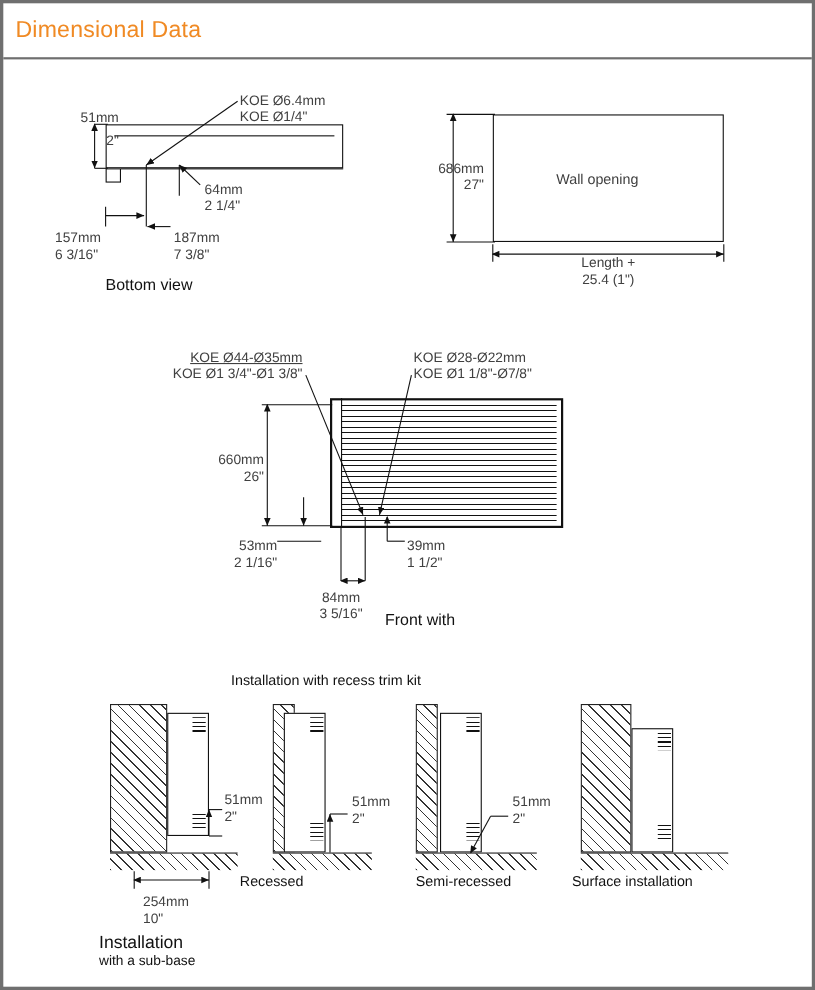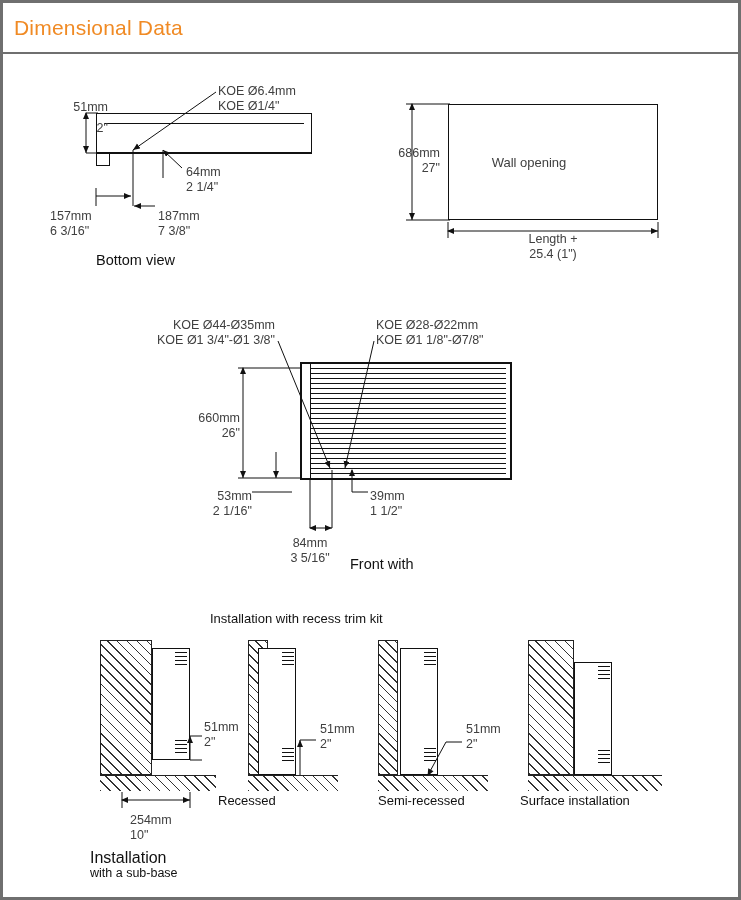--- a/index.html
+++ b/index.html
@@ -132,33 +132,33 @@
   <div class="lbl" style="left:186px;top:180px;">2 1/4"</div>
 
   <div class="lbl" style="left:50px;top:209px;">157mm</div>
   <div class="lbl" style="left:50px;top:224px;">6 3/16"</div>
   <div class="lbl" style="left:158px;top:209px;">187mm</div>
   <div class="lbl" style="left:158px;top:224px;">7 3/8"</div>
 
   <div class="cap" style="left:96px;top:252px;width:160px;">Bottom view</div>
 
   <div class="box" style="left:448px;top:104px;width:210px;height:116px;"></div>
-  <div class="lbl c" style="left:454px;top:156px;width:150px;font-size:13px;">Wall opening</div>
+  <div class="lbl c" style="left:468px;top:156px;width:150px;font-size:13px;">Wall opening</div>
   <div class="lbl r" style="left:382px;top:146px;width:58px;">686mm</div>
   <div class="lbl r" style="left:382px;top:161px;width:58px;">27"</div>
   <div class="lbl c" style="left:478px;top:232px;width:150px;">Length +</div>
   <div class="lbl c" style="left:478px;top:247px;width:150px;">25.4 (1")</div>
 
   <div class="boxthick" style="left:300px;top:362px;width:212px;height:118px;"></div>
 
   <div class="gridfill" style="left:310px;top:368px;width:196px;height:106px;"></div>
 
   <div class="line vl thin" style="left:310px;top:362px;width:1px;height:118px;"></div>
 
-  <div class="lbl r" style="left:110px;top:318px;width:165px;">KOE Ø44-Ø35mm</div>
+  <div class="lbl r" style="left:110px;top:318px;width:165px;text-decoration:underline;">KOE Ø44-Ø35mm</div>
   <div class="lbl r" style="left:88px;top:333px;width:187px;">KOE Ø1 3/4"-Ø1 3/8"</div>
   <div class="lbl" style="left:376px;top:318px;">KOE Ø28-Ø22mm</div>
   <div class="lbl" style="left:376px;top:333px;">KOE Ø1 1/8"-Ø7/8"</div>
 
   <div class="lbl r" style="left:176px;top:411px;width:64px;">660mm</div>
   <div class="lbl r" style="left:176px;top:426px;width:64px;">26"</div>
 
   <div class="lbl r" style="left:190px;top:489px;width:62px;">53mm</div>
   <div class="lbl r" style="left:190px;top:504px;width:62px;">2 1/16"</div>
 

